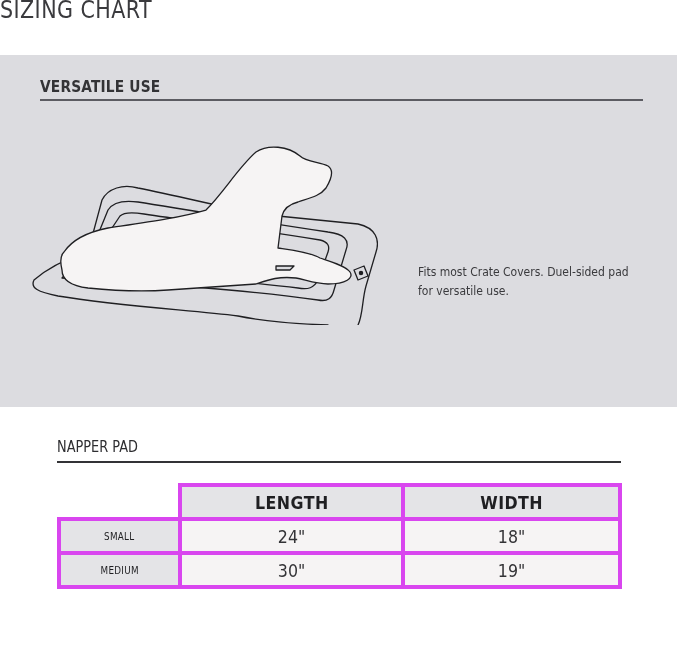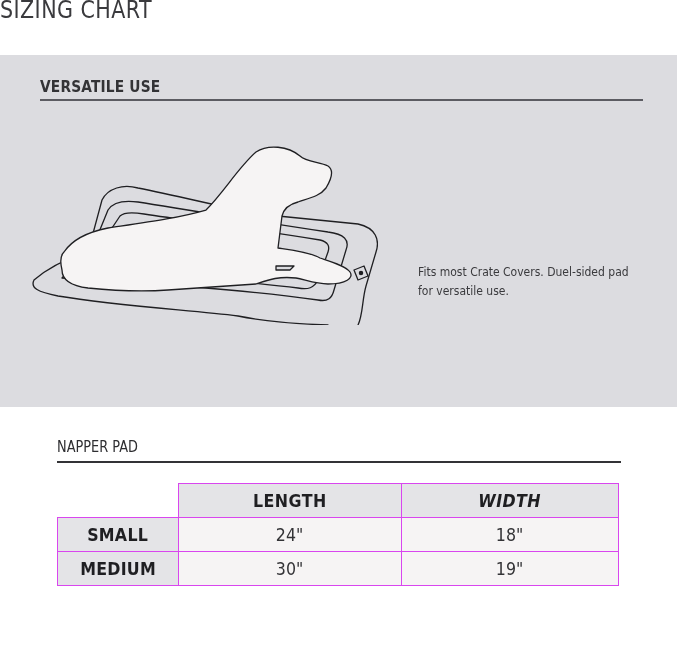--- a/index.html
+++ b/index.html
@@ -46,31 +46,31 @@
       position: absolute; left: 57px; top: 461px; width: 564px; height: 1.5px;
       background: #333336;
     }
 
     .size-table {
       position: absolute; left: 57px; top: 483px;
       border-collapse: collapse;
     }
     .size-table td, .size-table th {
       height: 34px; text-align: center; vertical-align: middle;
-      border: 1px solid #d946ef;
+      border: 4px solid #d946ef;
     }
     .size-table th.corner { width: 121px; border: none; background: transparent; }
     .size-table th.col-head {
       background: #e4e4e7; font-size: 18px; font-weight: 700; color: #1f1f22;
       letter-spacing: 0.5px;
     }
     .size-table th.col-length { width: 223px; }
-    .size-table th.col-width { width: 217px; font-style: italic; }
+    .size-table th.col-width { width: 217px; }
     .size-table td.row-head {
-      background: #e4e4e7; font-size: 18px; font-weight: 700; color: #1f1f22;
+      background: #e4e4e7; font-size: 10px; font-weight: 400; color: #1f1f22;
       letter-spacing: 0.3px;
     }
     .size-table td.cell {
       background: #f6f4f4; font-size: 18px; color: #333336; font-weight: 400;
     }
     .narrow { display: inline-block; transform: scaleX(0.88); }
   </style>
 </head>
 <body>
 

